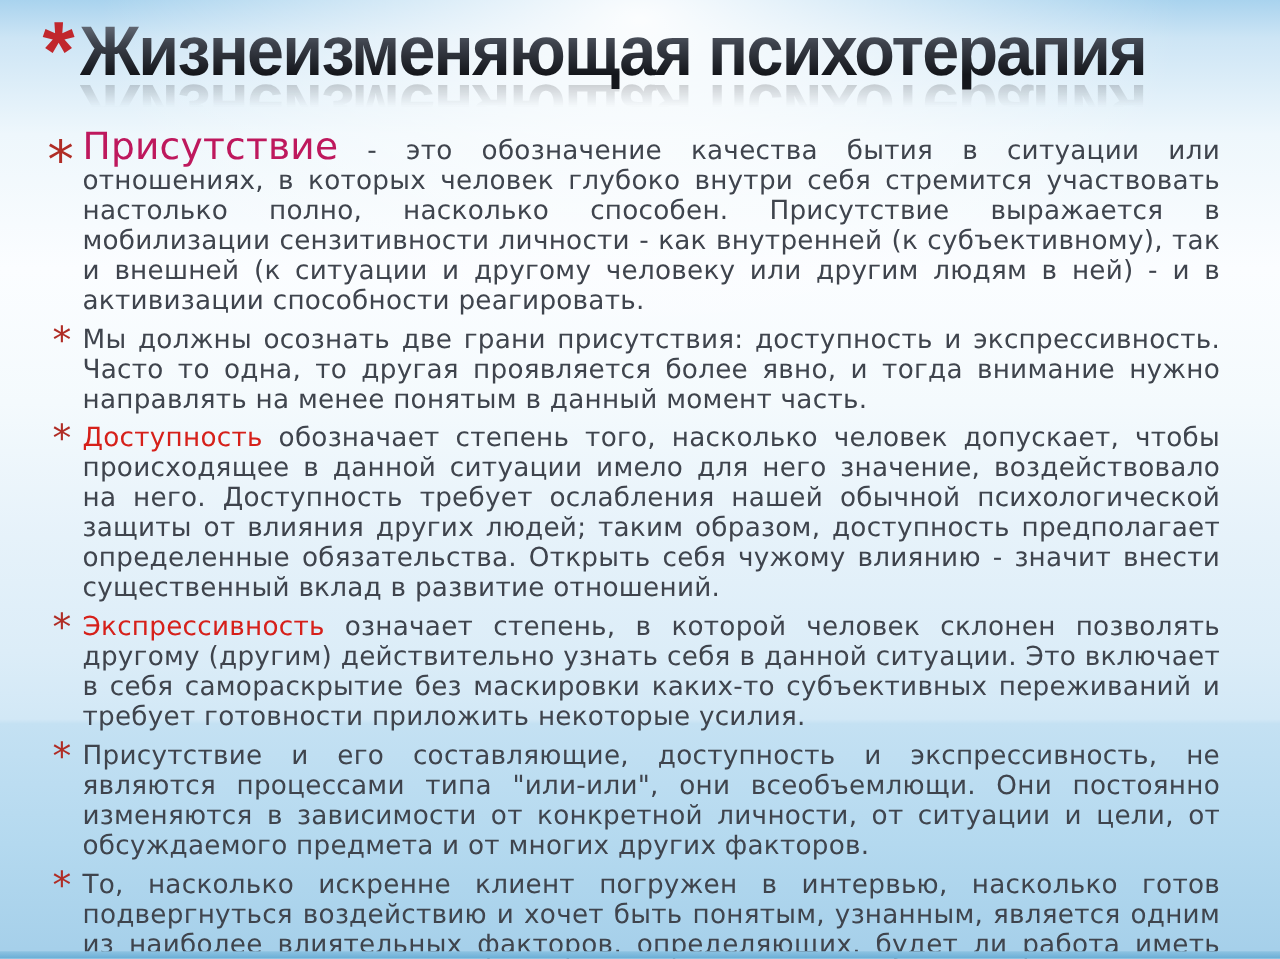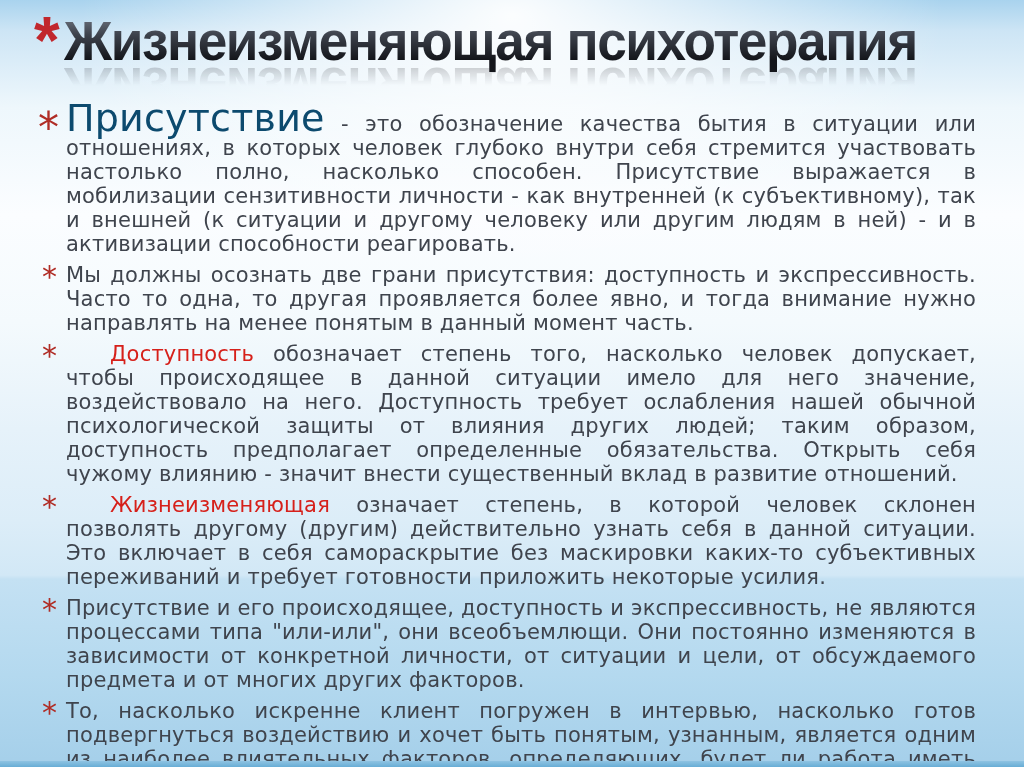--- a/index.html
+++ b/index.html
@@ -102,24 +102,24 @@
     left: -8px;
     top: 1px;
   }
   .bullet p {
     font-size: 21px;
     line-height: 24px;
     color: #3f444d;
     text-align: justify;
     letter-spacing: 0.2px;
   }
-  .lead-red { color: #d6201a; margin-left: 44px; }
+  .lead-red { color: #d6201a; }
   .lead-large {
-    color: #0c4a6e;
-    font-size: 38px;
+    color: #be185d;
+    font-size: 30px;
     line-height: 24px;
   }
 </style>
 </head>
 <body>
 
 <div class="slide">
   <div class="bg-glow"></div>
 
   <header>
@@ -141,26 +141,26 @@
       <p><span>Мы должны осознать две грани присутствия: доступность и экспрессивность. Часто то одна, то другая проявляется более явно, и тогда внимание нужно направлять на менее понятым в данный момент часть.</span></p>
     </div>
 
     <div class="bullet">
       <span class="marker">*</span>
       <p><span class="lead-red">Доступность</span><span> обозначает степень того, насколько человек допускает, чтобы происходящее в данной ситуации имело для него значение, воздействовало на него. Доступность требует ослабления нашей обычной психологической защиты от влияния других людей; таким образом, доступность предполагает определенные обязательства. Открыть себя чужому влиянию - значит внести существенный вклад в развитие отношений.</span></p>
     </div>
 
     <div class="bullet">
       <span class="marker">*</span>
-      <p><span class="lead-red">Жизнеизменяющая</span><span> означает степень, в которой человек склонен позволять другому (другим) действительно узнать себя в данной ситуации. Это включает в себя самораскрытие без маскировки каких-то субъективных переживаний и требует готовности приложить некоторые усилия.</span></p>
+      <p><span class="lead-red">Экспрессивность</span><span> означает степень, в которой человек склонен позволять другому (другим) действительно узнать себя в данной ситуации. Это включает в себя самораскрытие без маскировки каких-то субъективных переживаний и требует готовности приложить некоторые усилия.</span></p>
     </div>
 
     <div class="bullet">
       <span class="marker">*</span>
-      <p><span>Присутствие и его происходящее, доступность и экспрессивность, не являются процессами типа "или-или", они всеобъемлющи. Они постоянно изменяются в зависимости от конкретной личности, от ситуации и цели, от обсуждаемого предмета и от многих других факторов.</span></p>
+      <p><span>Присутствие и его составляющие, доступность и экспрессивность, не являются процессами типа "или-или", они всеобъемлющи. Они постоянно изменяются в зависимости от конкретной личности, от ситуации и цели, от обсуждаемого предмета и от многих других факторов.</span></p>
     </div>
 
     <div class="bullet">
       <span class="marker">*</span>
       <p><span>То, насколько искренне клиент погружен в интервью, насколько готов подвергнуться воздействию и хочет быть понятым, узнанным, является одним из наиболее влиятельных факторов, определяющих, будет ли работа иметь подлинно психотерапевтический эффект</span></p>
     </div>
 
   </main>
 
   <div class="bottom-strip"></div>

